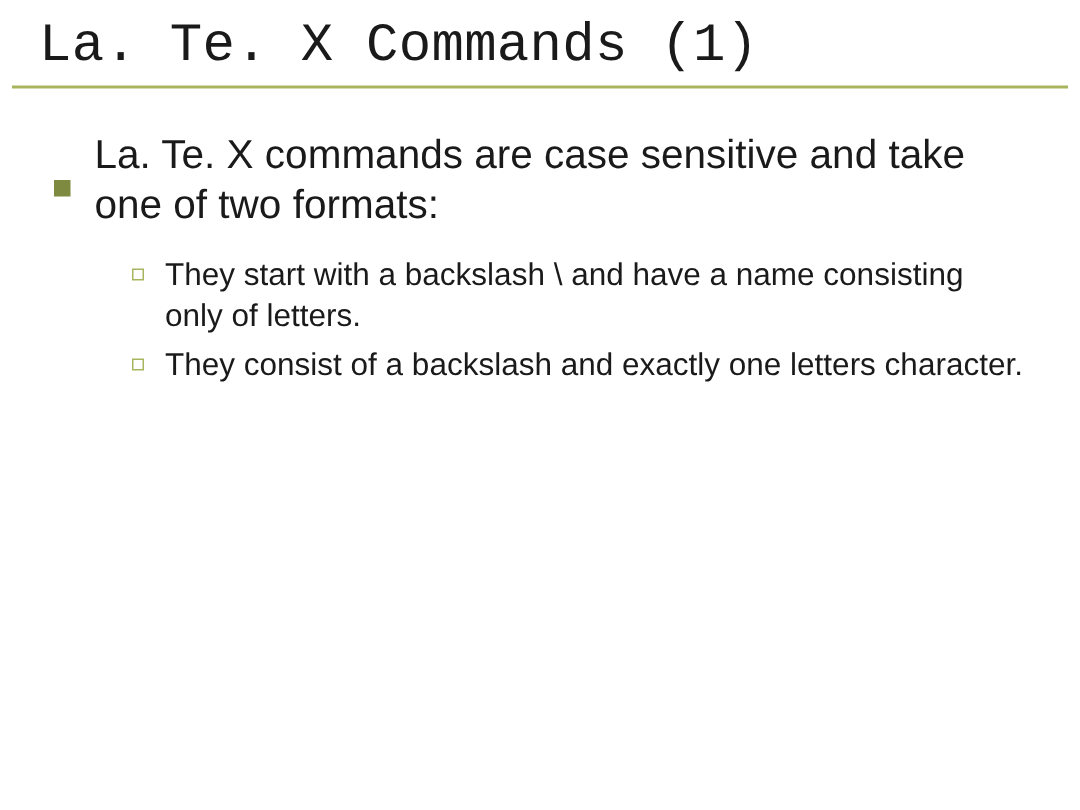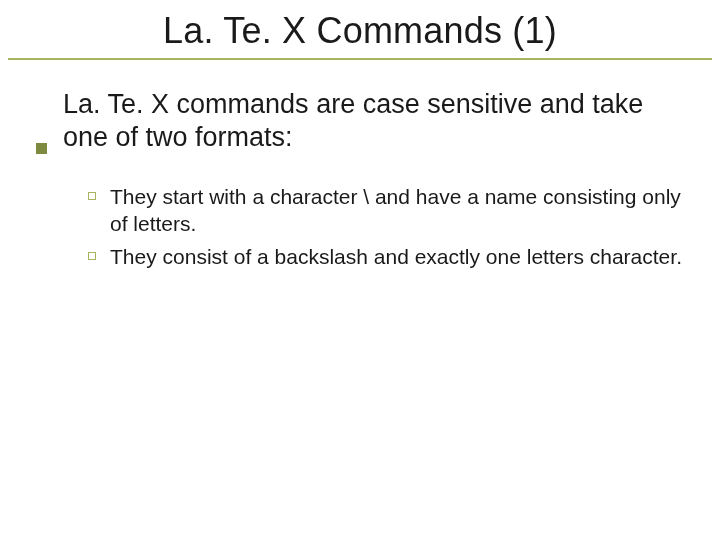--- a/index.html
+++ b/index.html
@@ -14,35 +14,34 @@
     height: 540px;
     padding: 0;
     position: relative;
   }
   .title-wrap {
     padding: 10px 18px 6px 18px;
     border-bottom: 2px solid #a9b45f;
     margin: 0 8px;
   }
   .title {
-    font-family: Liberation Sans, sans-serif;
+    font-family: Liberation Mono, monospace;
     font-size: 36px;
     font-weight: 400;
     color: #1a1a1a;
     letter-spacing: 0.2px;
-    text-align: center;
   }
   .content {
     padding: 28px 36px 0 36px;
   }
   .l1 {
     display: flex;
-    align-items: flex-end;
+    align-items: center;
     gap: 16px;
-    margin-bottom: 30px;
+    margin-bottom: 18px;
   }
   .bullet-l1 {
     flex: 0 0 auto;
     width: 11px;
     height: 11px;
     background: #7e8a3f;
     margin-top: 11px;
   }
   .l1-text {
     font-size: 27px;
@@ -85,21 +84,21 @@
 
     <div class="l1">
       <span class="bullet-l1"></span>
       <div class="l1-text">La. Te. X commands are case sensitive and take one of two formats:</div>
     </div>
 
     <div class="l2-list">
 
       <div class="l2">
         <span class="bullet-l2"></span>
-        <div class="l2-text">They start with a character \ and have a name consisting only of letters.</div>
+        <div class="l2-text">They start with a backslash \ and have a name consisting only of letters.</div>
       </div>
 
       <div class="l2">
         <span class="bullet-l2"></span>
         <div class="l2-text">They consist of a backslash and exactly one letters character.</div>
       </div>
 
     </div>
 
   </div>

